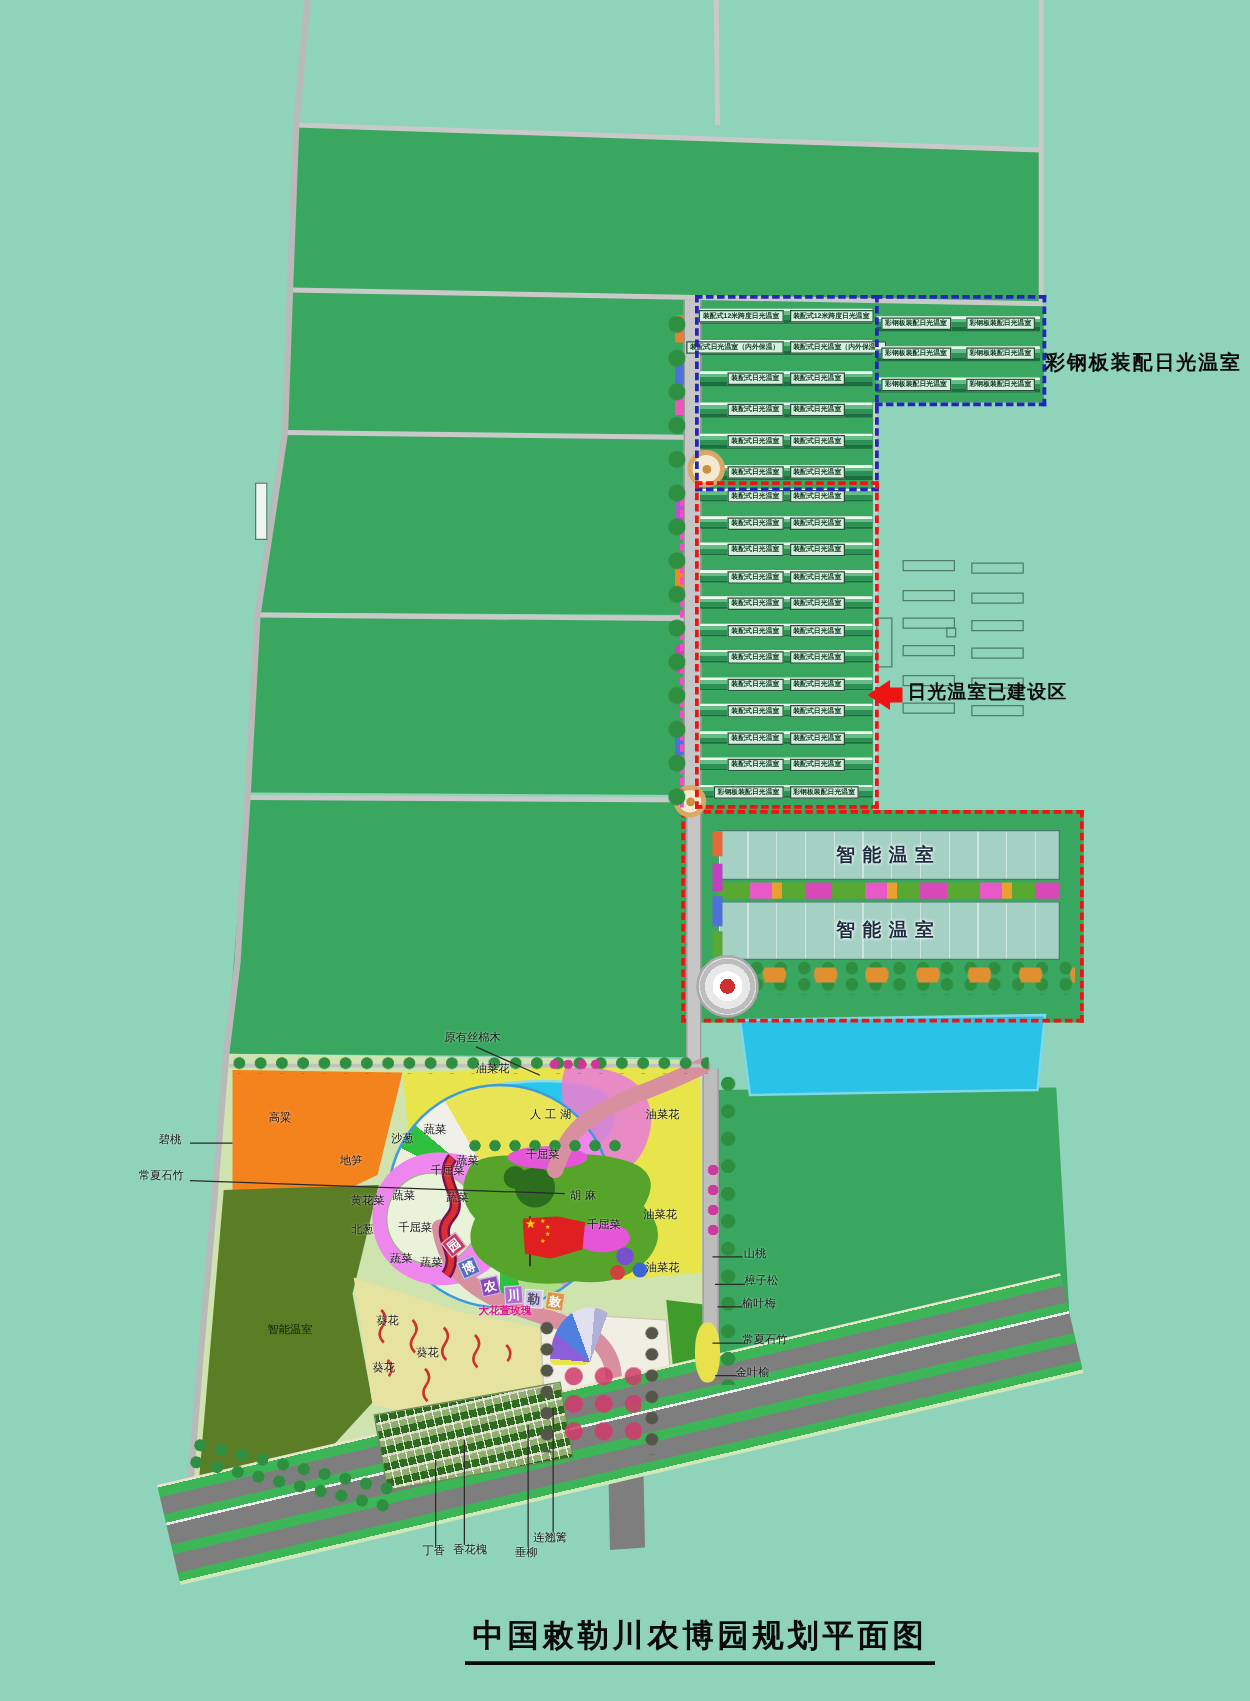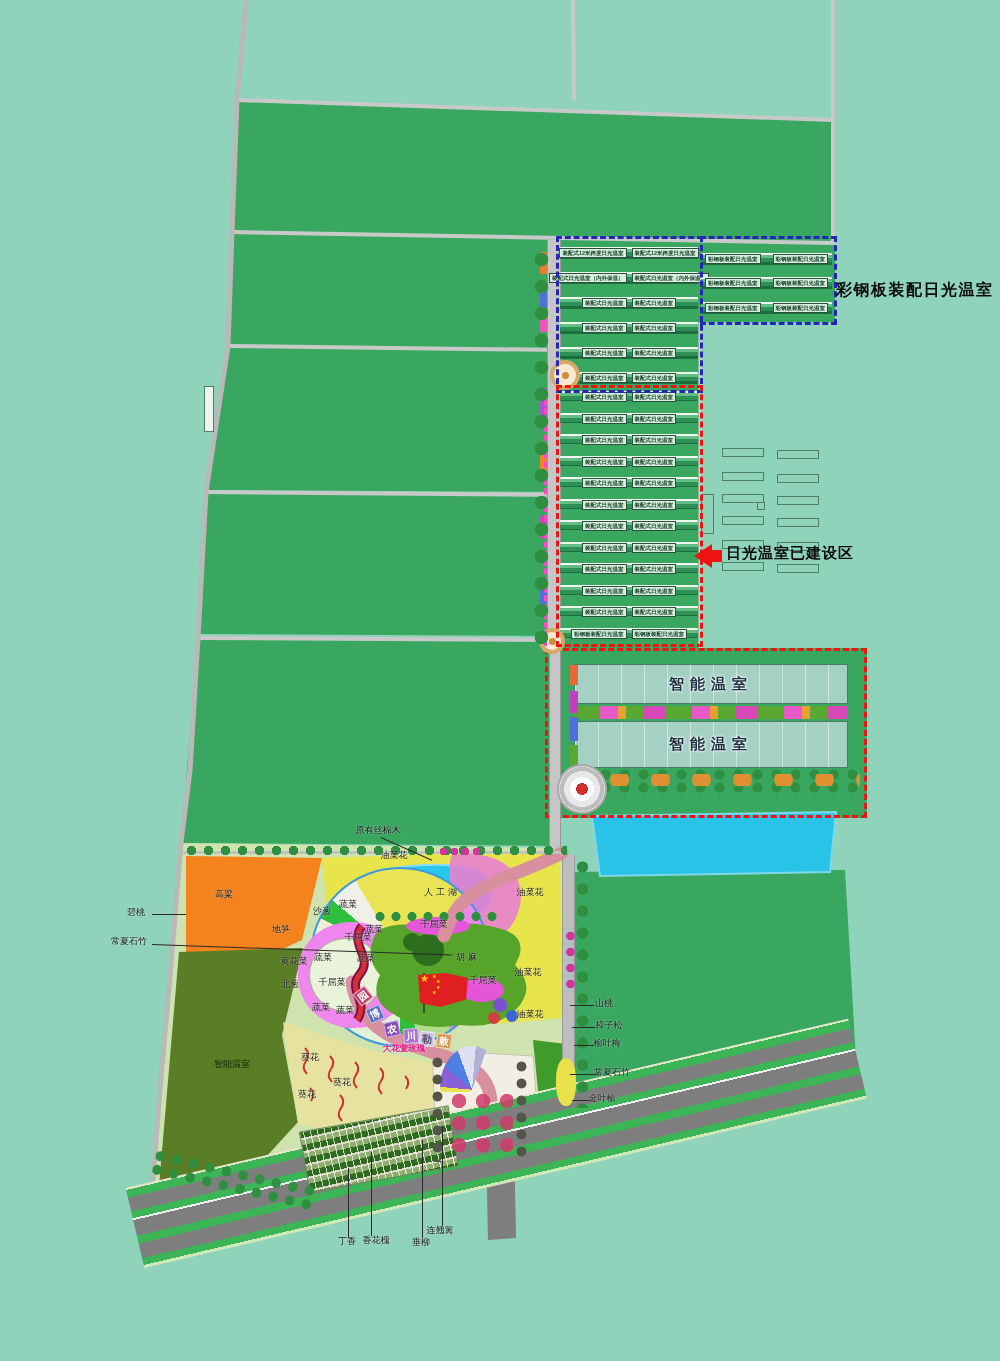--- a/index.html
+++ b/index.html
@@ -459,13 +459,14 @@
       <span class="park-label" style="left: 421px; top: 1242px;">垂柳</span>
       <div class="leader" style="left: 442px; top: 1126px; width: 1px; height: 100px;"></div>
       <span class="park-label" style="left: 440px; top: 1230px;">连翘篱</span>
     </div>
 
   <div class="callout" id="blue-callout">彩钢板装配日光温室</div>
   <div class="arrow-tri"></div>
   <div class="arrow-tail"></div>
   <div class="callout" id="red-callout-label">日光温室已建设区</div>
 
+  <div id="map-title">中国敕勒川农博园规划平面图</div>
 </div>
 
 </body></html>

